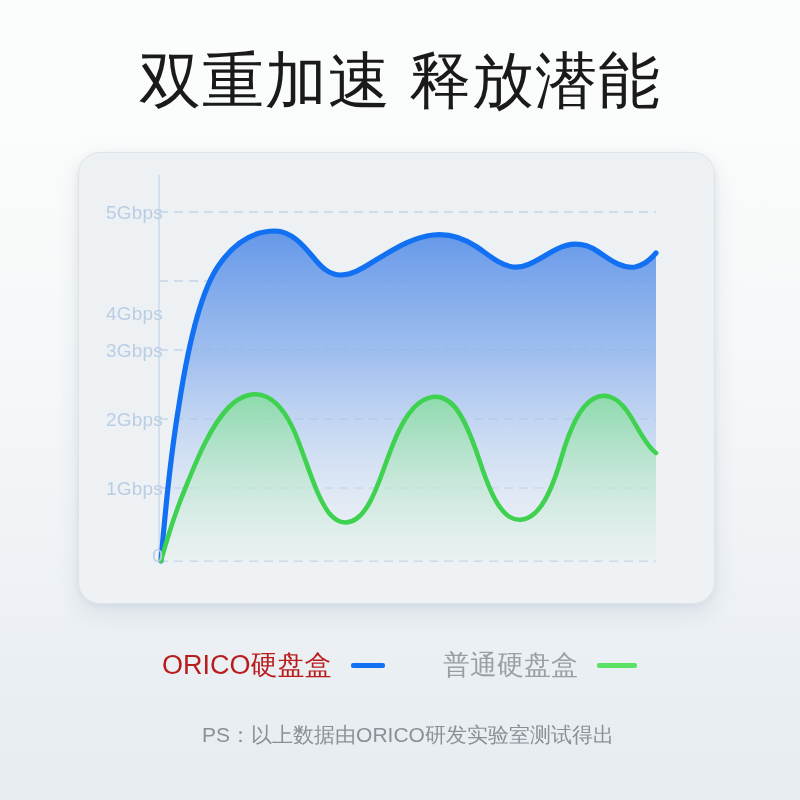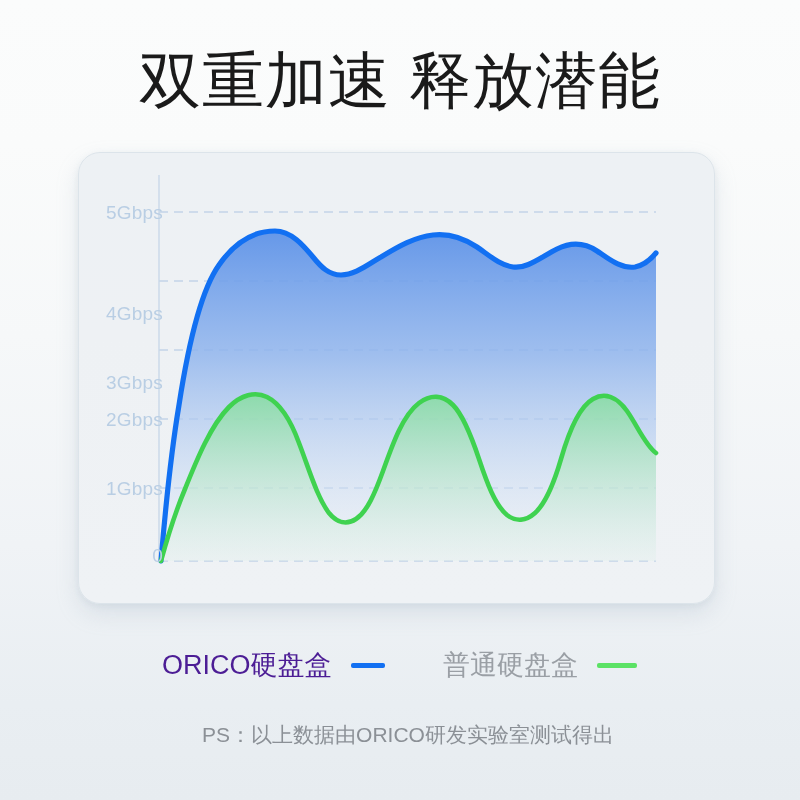--- a/index.html
+++ b/index.html
@@ -90,21 +90,21 @@
     align-items: center;
   }
   .legend-item.orico { left: 162px; top: 0; }
   .legend-item.normal { left: 443px; top: 0; justify-content: space-between; }
 
   .legend-label {
     font-size: 27px;
     line-height: 34px;
     white-space: pre;
   }
-  .legend-label.orico { color: #4c1d95; }
+  .legend-label.orico { color: #b91c1c; }
   .legend-label.normal { color: #9A9FA5; }
 
   .legend-line {
     height: 5px;
     border-radius: 2px;
     margin-left: 19px;
   }
   .legend-line.blue { width: 34px; background: #1270F2; }
   .legend-line.green { width: 40px; background: #5BE265; }
 
@@ -223,21 +223,21 @@
                  C 467,350 475,330 482,306
                  C 490,278 500,254 514,246
                  C 526,239 538,244 548,258
                  C 558,272 566,292 577,300" fill="none" stroke="#3FD250" stroke-width="4.6" stroke-linecap="round" stroke-linejoin="round"></path>
       </g>
     </svg>
 
     <div class="y-labels">
       <div class="y-label" style="top:50px;">5Gbps</div>
       <div class="y-label" style="top:119px;margin-top:32px;">4Gbps</div>
-      <div class="y-label" style="top:188px;margin-top:32px;">3Gbps</div>
+      <div class="y-label" style="top:188px;">3Gbps</div>
       <div class="y-label" style="top:257px;">2Gbps</div>
       <div class="y-label" style="top:326px;">1Gbps</div>
       <div class="y-label" style="top:393px;">0</div>
     </div>
 
   </div>
 </div>
 
 <div class="legend">
 

